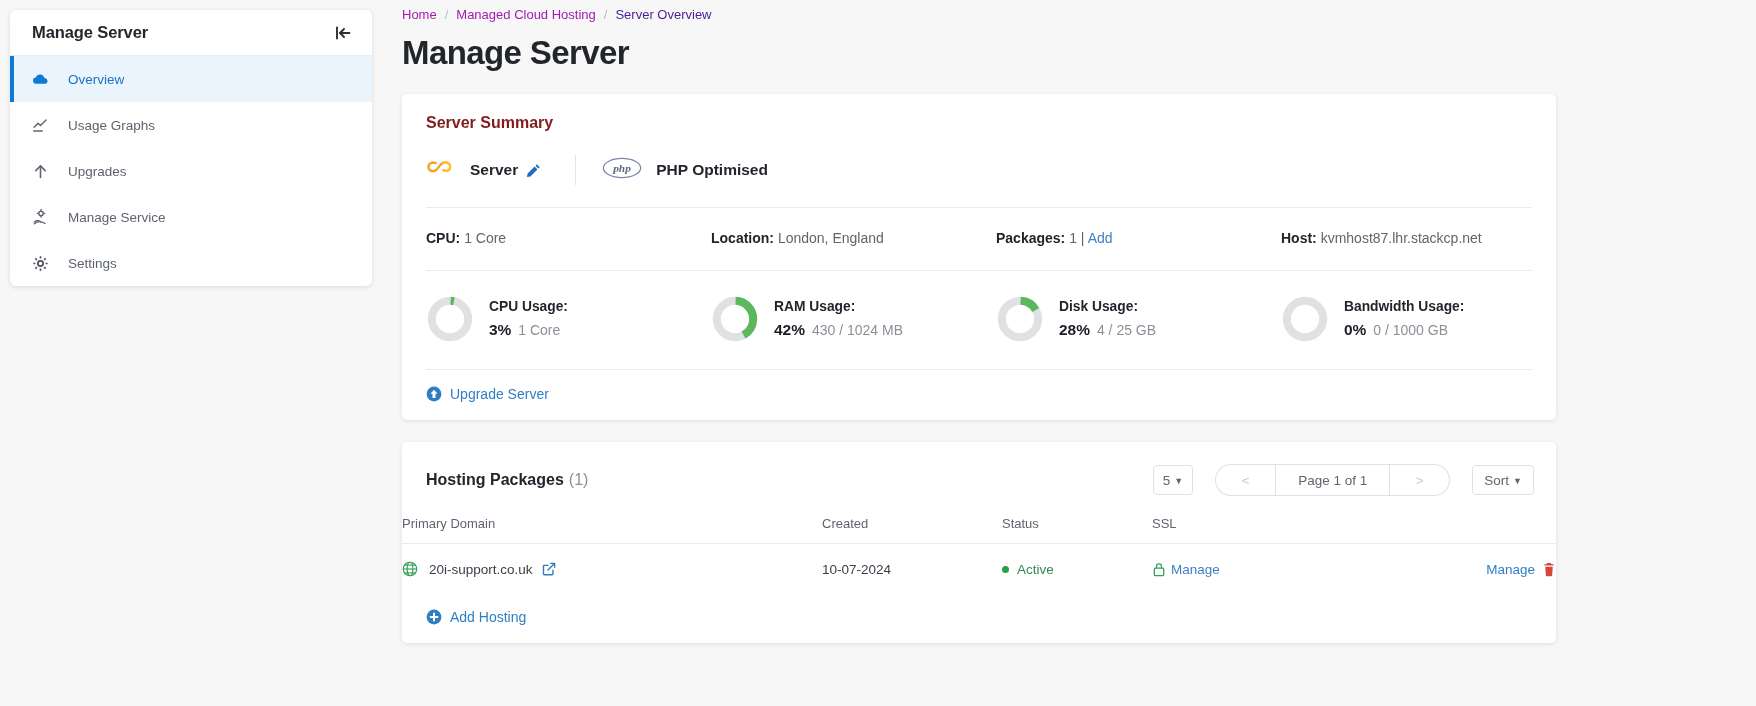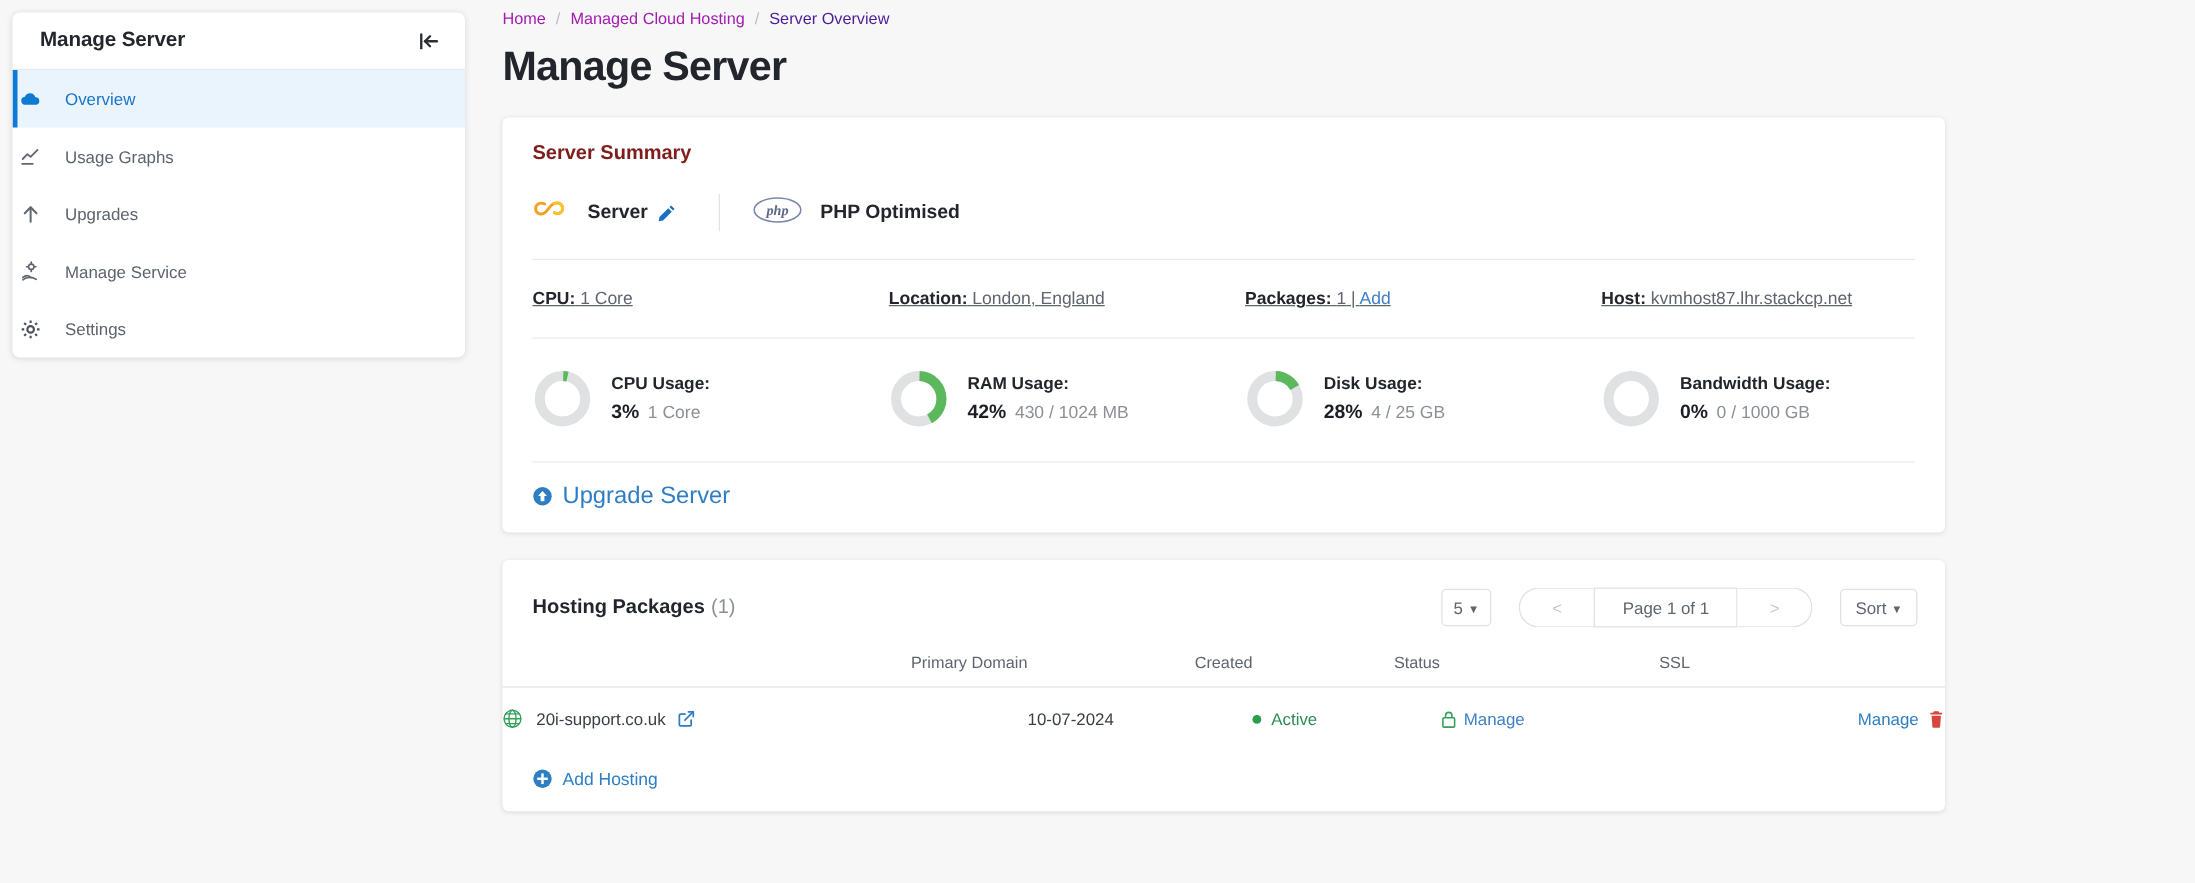--- a/index.html
+++ b/index.html
@@ -40,21 +40,21 @@
   .collapse-btn {
     width: 22px; height: 22px;
     display: flex; align-items: center; justify-content: center;
     color: #2b2f36;
     cursor: pointer;
   }
   .nav-item {
     display: flex;
     align-items: center;
     height: 46px;
-    padding-left: 6px;
+    padding-left: 22px;
     position: relative;
     cursor: pointer;
     font-size: 13.5px;
     color: #5c636d;
   }
   .nav-item .nav-ico {
     width: 26px;
     display: flex; align-items: center;
     color: #606771;
     flex: 0 0 26px;
@@ -135,21 +135,21 @@
     background: #e2e4e7;
     margin: 0 26px 0 34px;
   }
 
   .info-row {
     display: flex;
     padding: 22px 0 24px 0;
     border-bottom: 1px solid #e9eaec;
     font-size: 14px;
   }
-  .info-cell { flex: 0 0 285px; color: #5f656e; text-decoration: underline; }
+  .info-cell { flex: 0 0 285px; color: #5f656e; }
   .info-cell b { color: #22262c; font-weight: bold; }
   .info-cell a { color: #3f7fc4; text-decoration: none; cursor: pointer; }
 
   .gauges {
     display: flex;
     padding: 24px 0 26px 0;
     border-bottom: 1px solid #e9eaec;
   }
   .gauge { flex: 0 0 285px; display: flex; align-items: center; }
   .ring { width: 48px; height: 48px; flex: 0 0 48px; }
@@ -168,21 +168,21 @@
     color: #1b1f25;
     font-size: 15.5px;
     font-weight: bold;
     margin-right: 3px;
   }
 
   .card-footlink {
     display: flex;
     align-items: center;
     padding: 16px 0 18px 0;
-    font-size: 19px;
+    font-size: 14px;
     color: #2f7ec4;
     cursor: pointer;
   }
   .card-footlink .cf-ico { margin-right: 8px; display: flex; }
 
   
   .pkg-head {
     display: flex;
     align-items: center;
     justify-content: space-between;
@@ -218,21 +218,21 @@
   .pg-next {
     height: 32px; width: 60px;
     border-radius: 0 16px 16px 0;
     border-left: none;
     color: #c6cace;
   }
   .sort-btn { height: 30px; padding: 0 11px; margin-left: 22px; }
 
   table.pkg { width: 100%; border-collapse: collapse; margin-top: 20px; }
   table.pkg th {
-    text-align: right;
+    text-align: left;
     font-size: 13px;
     font-weight: normal;
     color: #5f656e;
     padding: 0 0 12px 0;
     border-bottom: 1px solid #e9eaec;
   }
   table.pkg td {
     font-size: 13.5px;
     color: #3a3f47;
     padding: 17px 0 17px 0;

